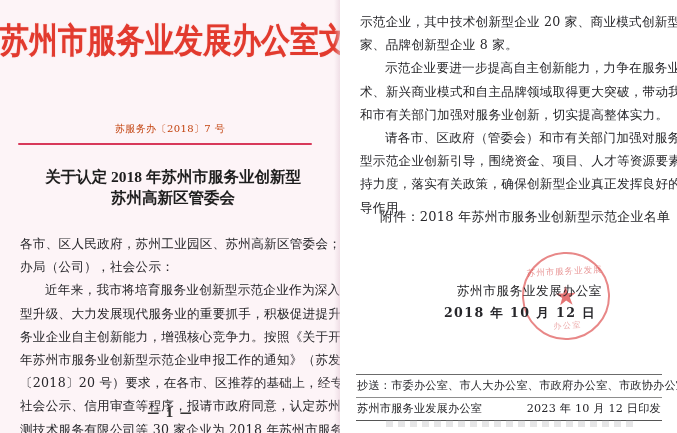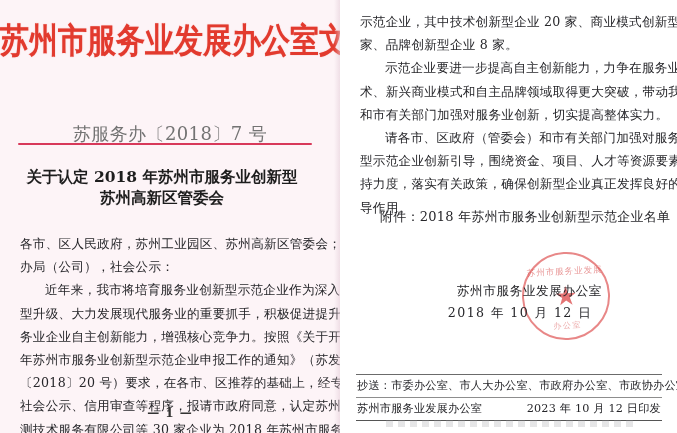--- a/index.html
+++ b/index.html
@@ -64,45 +64,46 @@
     transform: scaleY(1.18);
     transform-origin: center top;
   }
 
   .docnum {
     position: absolute;
     top: 122px;
     left: 0;
     width: 340px;
     text-align: center;
-    font-size: 18px;
-    color: #737373;
+    font-size: 10px;
+    color: #c2410c;
     letter-spacing: 0.4px;
   }
   .redrule {
     position: absolute;
     top: 143px;
     left: 18px;
     width: 294px;
     height: 2px;
     background: #d8395a;
     border-radius: 1px;
   }
 
   
   .doctitle {
     position: absolute;
     top: 166px;
-    left: 18px;
+    left: 29px;
     width: 288px;
     text-align: center;
     font-weight: 700;
     font-size: 15.5px;
     line-height: 21px;
     color: #1d1d1d;
+    font-family: Liberation Serif, serif;
   }
   .doctitle div { white-space: nowrap; }
 
   
   .body-left {
     position: absolute;
     top: 232px;
     left: 20px;
     width: 300px;
   }
@@ -145,21 +146,21 @@
   .sign-org, .sign-date {
     font-size: 12.6px;
     line-height: 22px;
     color: #26262a;
     letter-spacing: 0.6px;
     white-space: nowrap;
     position: relative;
     z-index: 3;
   }
   .sign-org { padding-left: 42px; }
-  .sign-date { padding-left: 23px; letter-spacing: 1.4px; }
+  .sign-date { padding-left: 23px; letter-spacing: 1.4px; font-weight: bold; }
 
   .seal {
     position: absolute;
     left: 182px;
     top: 252px;
     width: 84px;
     height: 84px;
     border: 2.2px solid rgba(218,60,60,0.72);
     border-radius: 50%;
     z-index: 2;

